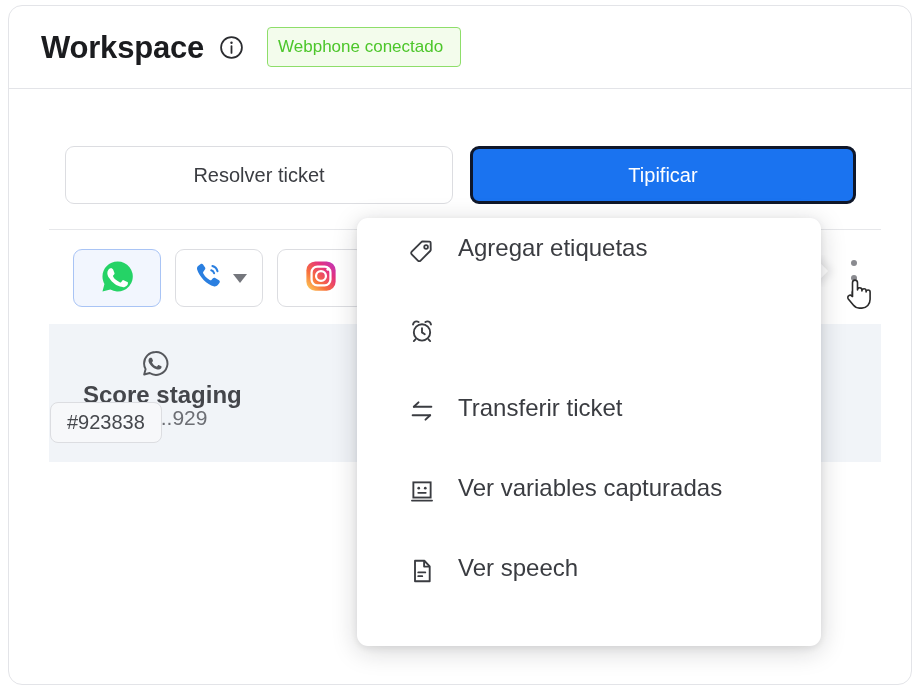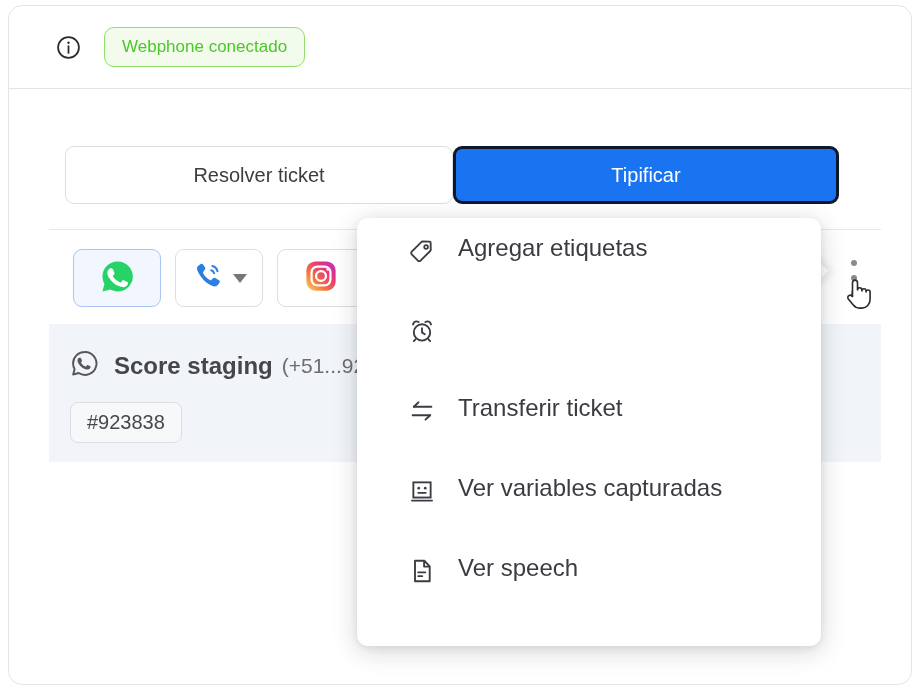--- a/index.html
+++ b/index.html
@@ -55,32 +55,33 @@
     display: inline-flex;
     align-items: center; justify-content: center;
     flex: none;
   }
   .badge-webphone {
     margin-left: 23px;
     border: 1px solid #8ede6a;
     background: #f3fcec;
     color: #4cc62a;
     font-size: 17px;
-    border-radius: 10px;
-    padding: 10px 17px 11px 17px;
+    border-radius: 4px;
+    padding: 10px 17px 11px 10px;
     line-height: 1;
     white-space: nowrap;
   }
 
   
   .actions {
     position: absolute;
     left: 56px;
     top: 140px;
     display: flex;
+    gap: 17px;
   }
   .btn {
     border-radius: 9px;
     font-size: 20px;
     height: 58px;
     display: flex;
     align-items: center;
     justify-content: center;
     line-height: 1;
     cursor: pointer;
@@ -167,37 +168,38 @@
     height: 138px;
     background: #f1f4f8;
   }
   .contact-line {
     position: absolute;
     left: 20px;
     top: 24px;
     display: flex;
     align-items: center;
     white-space: nowrap;
+    flex-direction: column;
   }
   .contact-name {
     font-size: 24px;
     font-weight: bold;
     color: #44464b;
     margin-left: 14px;
     line-height: 1;
   }
   .contact-phone {
     font-size: 21px;
     color: #6c6e74;
     margin-left: 9px;
     line-height: 1;
   }
   .tags {
     position: absolute;
-    left: 21px;
+    left: 1px;
     top: 78px;
     display: flex;
     gap: 12px;
     white-space: nowrap;
   }
   .tag {
     border: 1px solid #dcdde1;
     background: #f7f8fa;
     border-radius: 8px;
     font-size: 20px;
@@ -267,20 +269,21 @@
   }
 </style>
 </head>
 <body>
 
 <div id="stage">
 
   <div class="panel">
 
     <div class="header">
+      <div class="page-title">Workspace</div>
 
       <span class="info-icon">
         <svg width="25" height="25" viewBox="0 0 24 24" fill="none">
           <circle cx="12" cy="12" r="10" stroke="#2b2c30" stroke-width="1.7"></circle>
           <circle cx="12" cy="7.4" r="1.15" fill="#2b2c30"></circle>
           <path d="M12 10.6v6.6" stroke="#2b2c30" stroke-width="1.7" stroke-linecap="round"></path>
         </svg>
       </span>
 
       <div class="badge-webphone">Webphone conectado</div>

